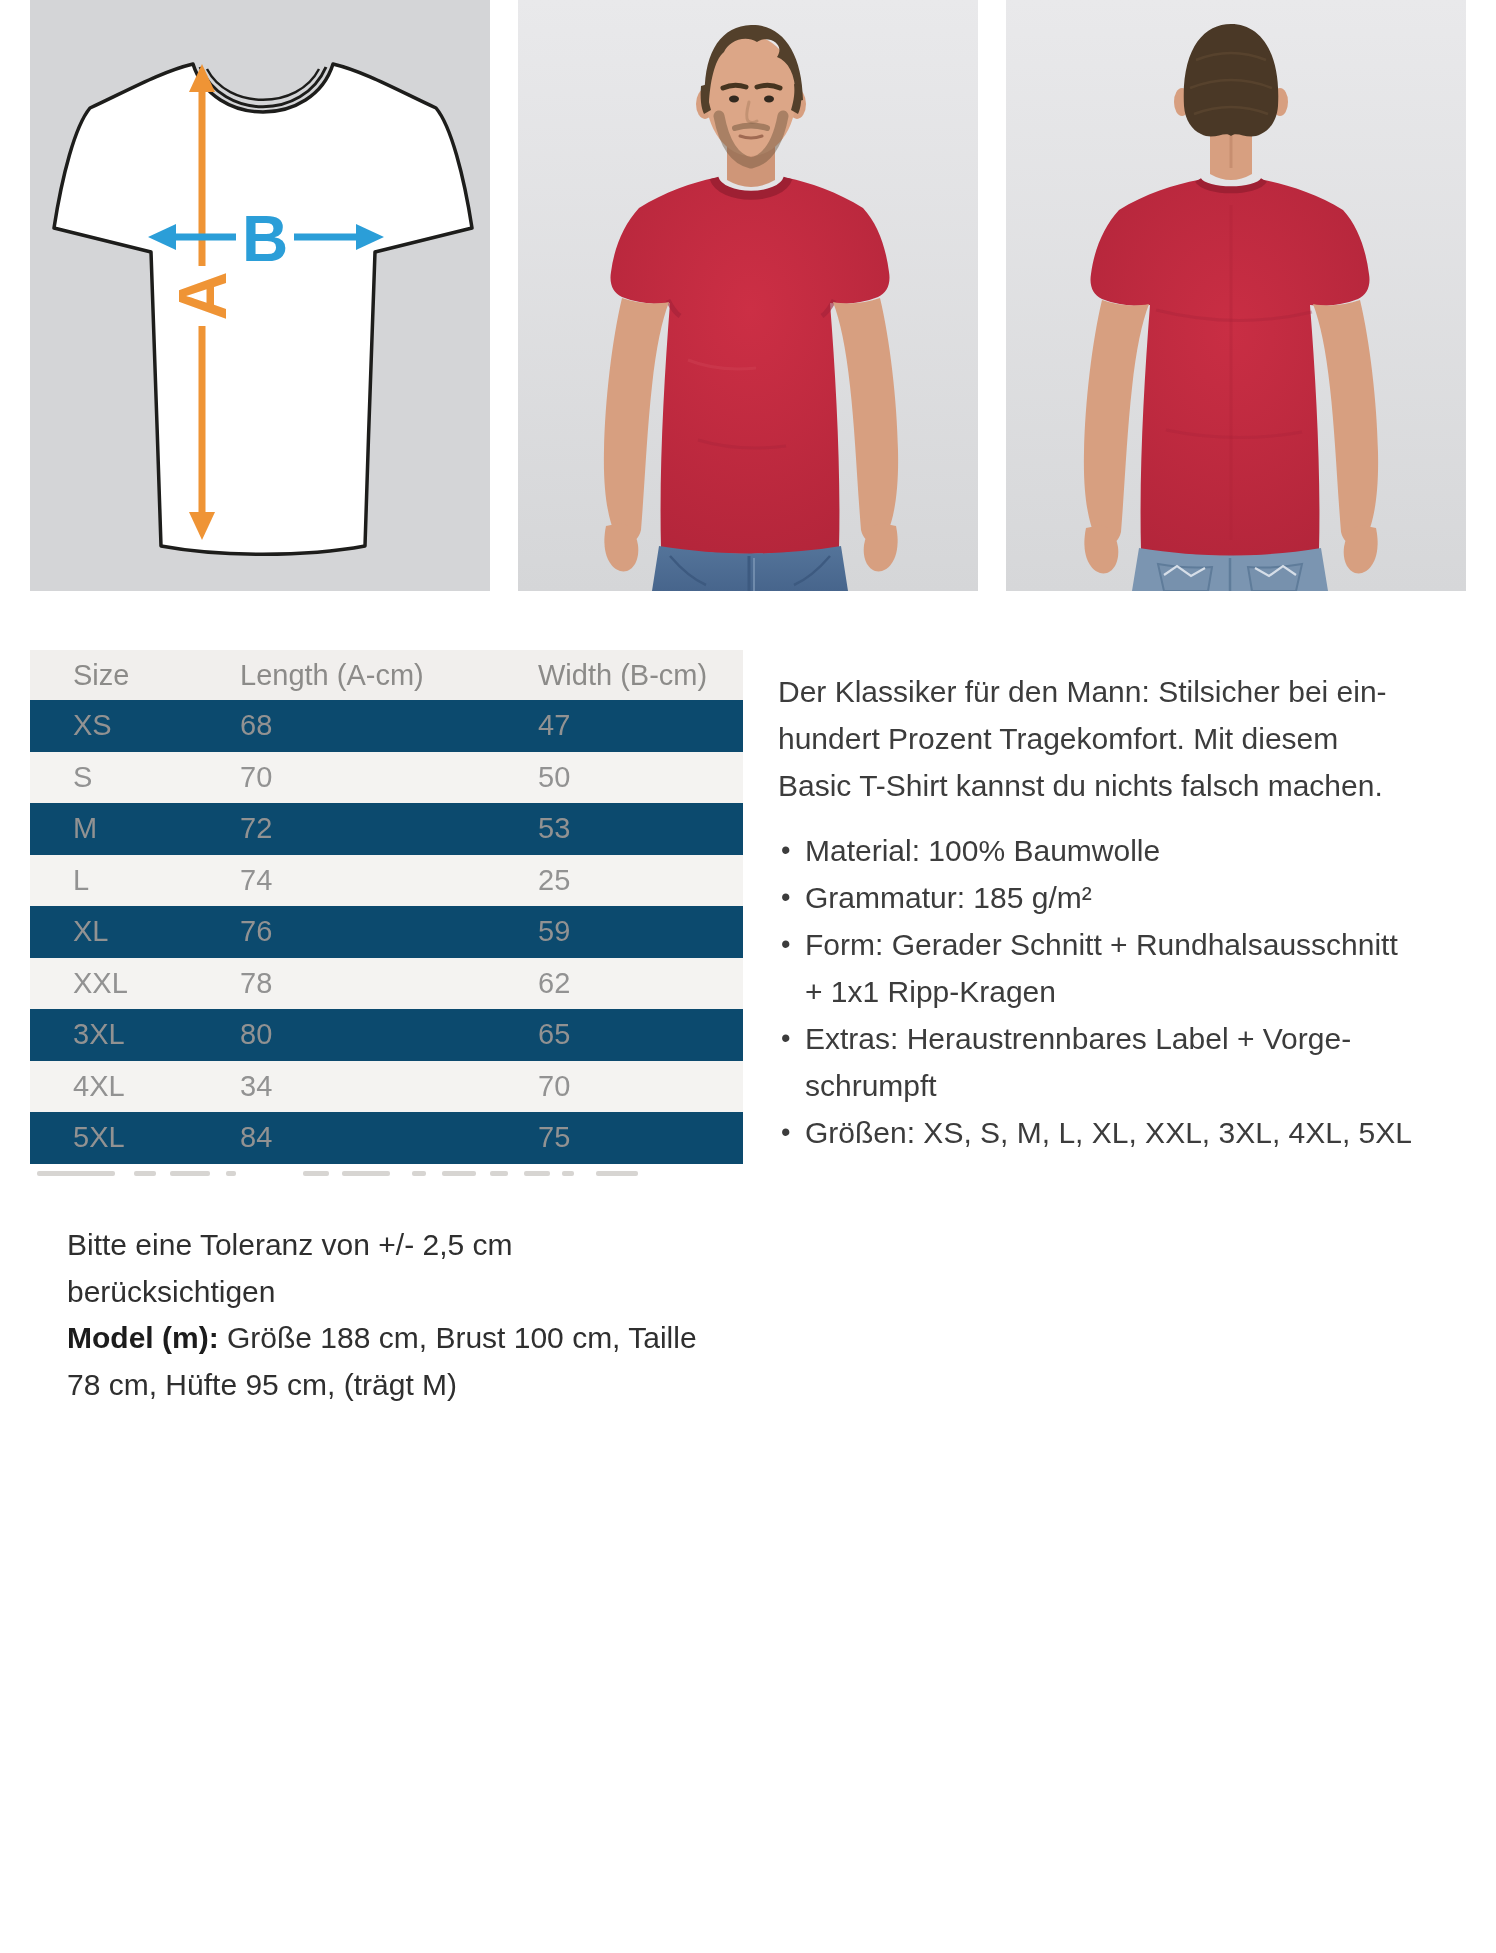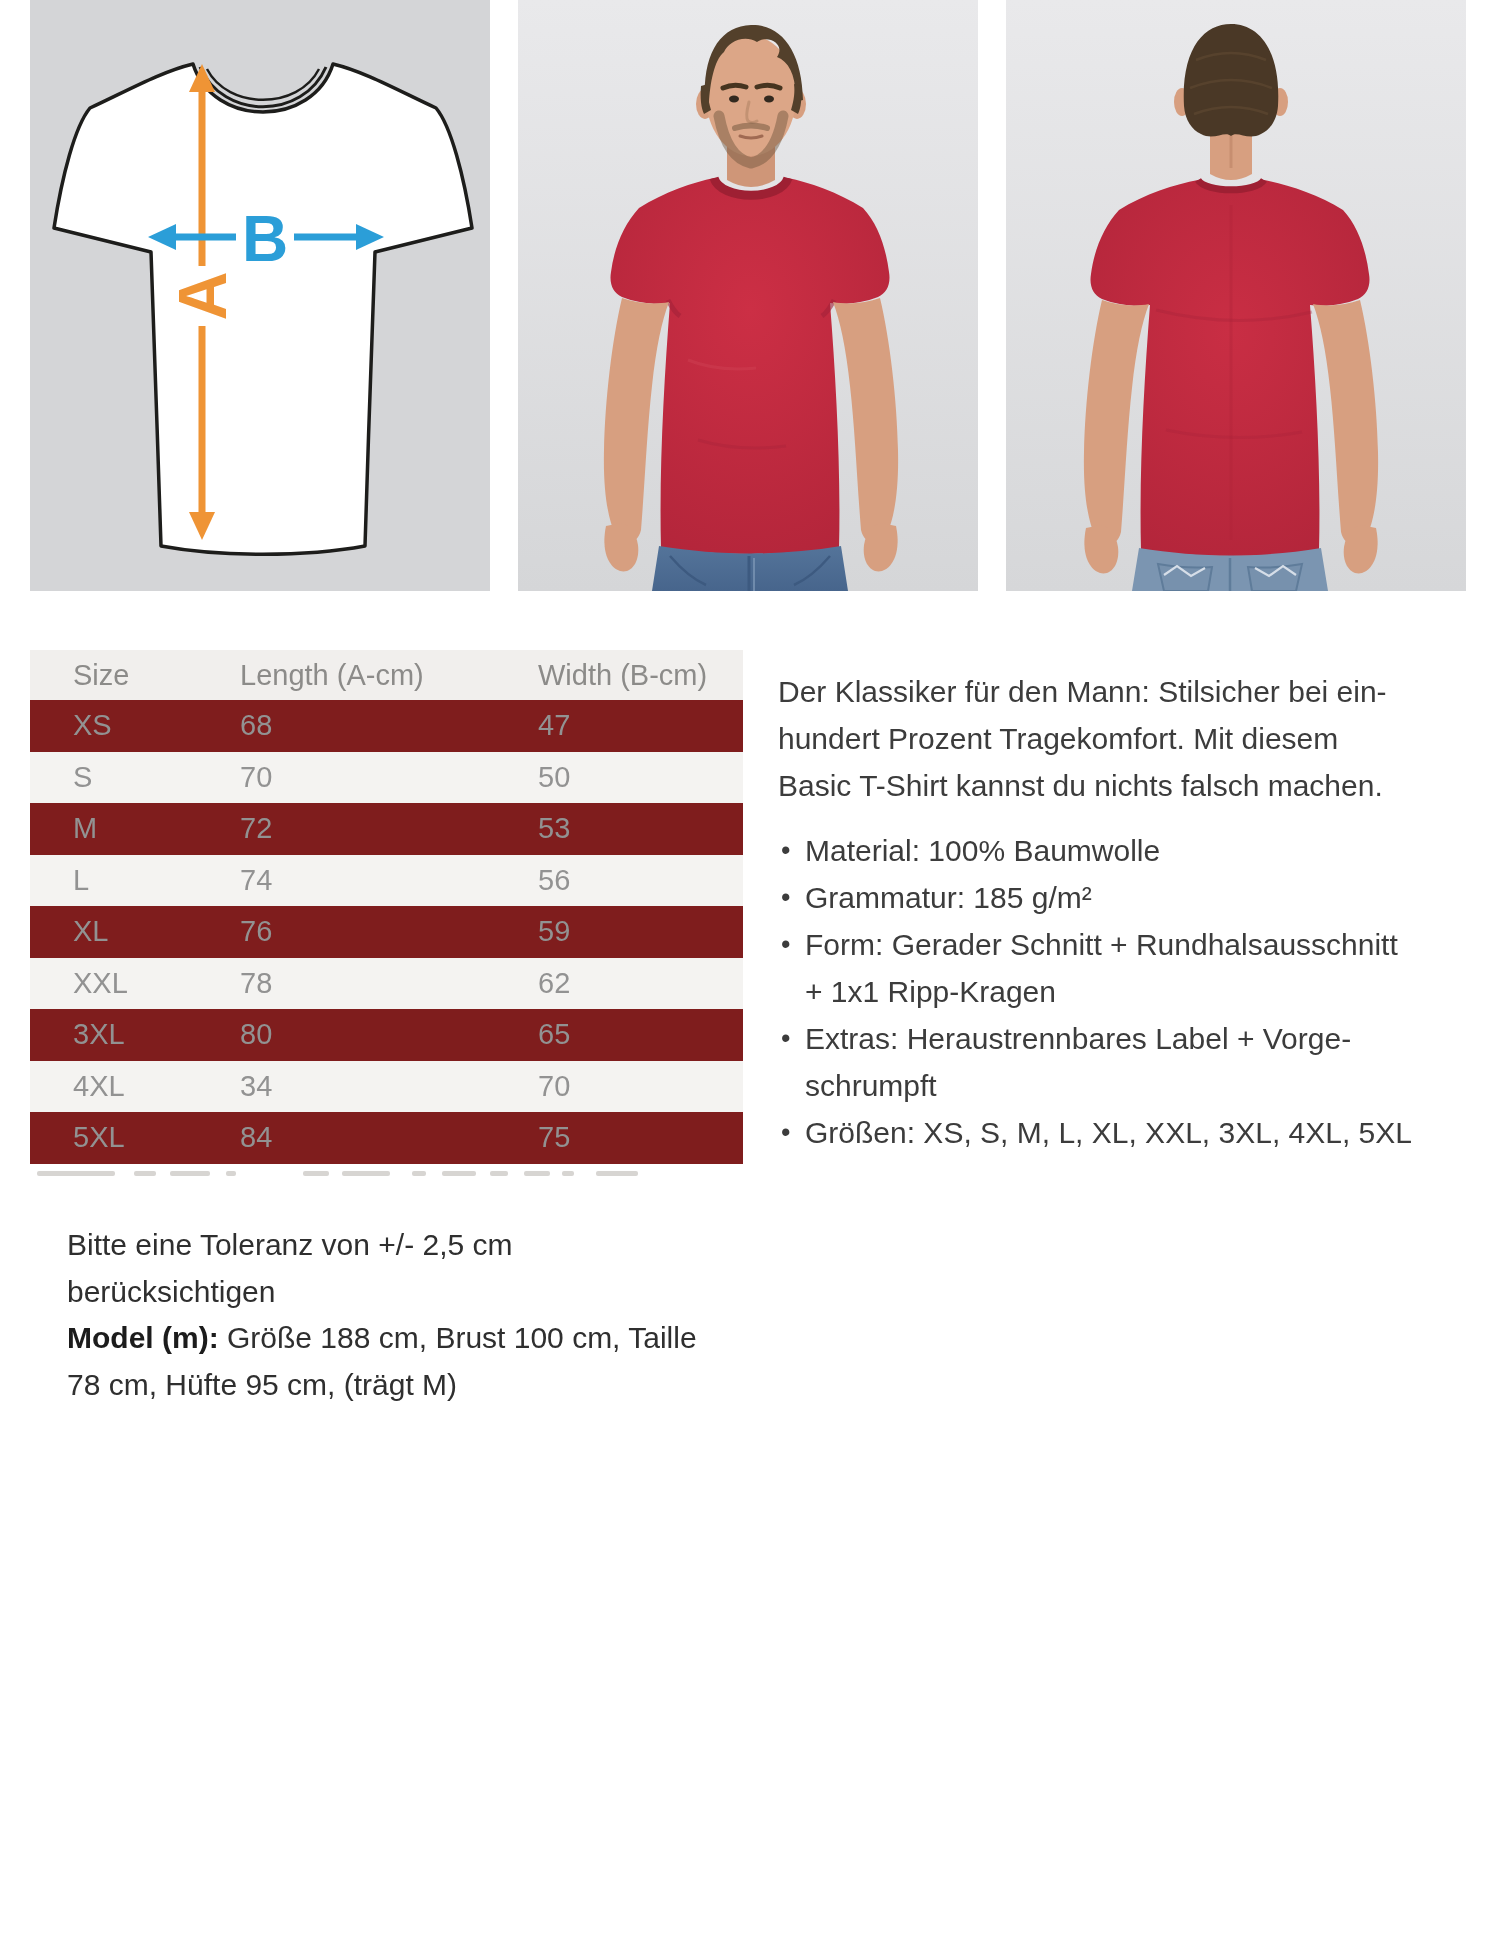--- a/index.html
+++ b/index.html
@@ -12,21 +12,21 @@
   #panel-diagram{left:30px;background:#d4d5d7;}
   #panel-front{left:518px;}
   #panel-back{left:1006px;}
   .panel svg{display:block;width:460px;height:591px;}
 
   
   .size-table{position:absolute;left:30px;top:650px;width:713px;font-size:29px;}
   .trow{display:grid;grid-template-columns:210px 298px 205px;align-items:center;height:51.5px;color:#929292;}
   .trow.thead{height:50px;background:#f1efed;color:#8c8b89;}
   .trow .c1{padding-left:43px;}
-  .trow.dark{background:#7f1d1d;}
+  .trow.dark{background:#0c4a6e;}
   .trow.light{background:#f4f3f1;}
 
   
   .artifact{position:absolute;top:1171px;height:5px;background:#d7d5d2;border-radius:2px;}
 
   
   .description{position:absolute;left:778px;top:668px;width:700px;color:#3c3c3c;
                font-size:30px;line-height:47px;}
   .description p{margin:0;white-space:pre-line;}
   .description ul{list-style:none;margin:18px 0 4px 0;padding:0;}
@@ -245,21 +245,21 @@
       <div class="c3">50</div>
     </div>
     <div class="trow dark">
       <div class="c1">M</div>
       <div class="c2">72</div>
       <div class="c3">53</div>
     </div>
     <div class="trow light">
       <div class="c1">L</div>
       <div class="c2">74</div>
-      <div class="c3">56</div>
+      <div class="c3">25</div>
     </div>
     <div class="trow dark">
       <div class="c1">XL</div>
       <div class="c2">76</div>
       <div class="c3">59</div>
     </div>
     <div class="trow light">
       <div class="c1">XXL</div>
       <div class="c2">78</div>
       <div class="c3">62</div>

